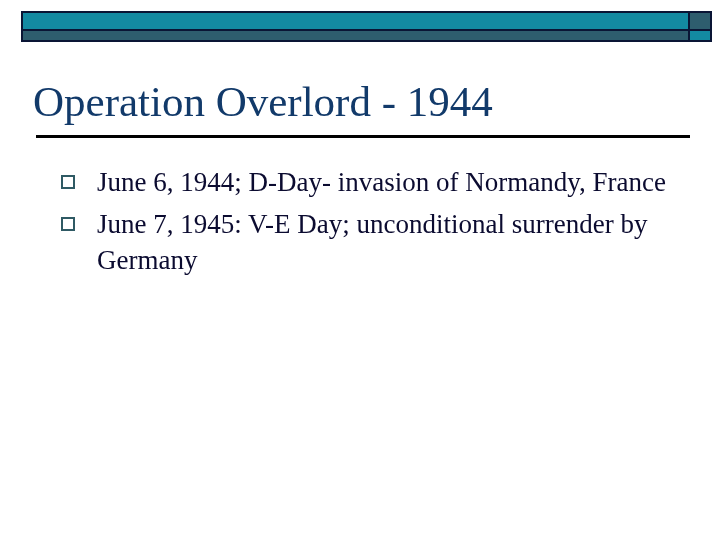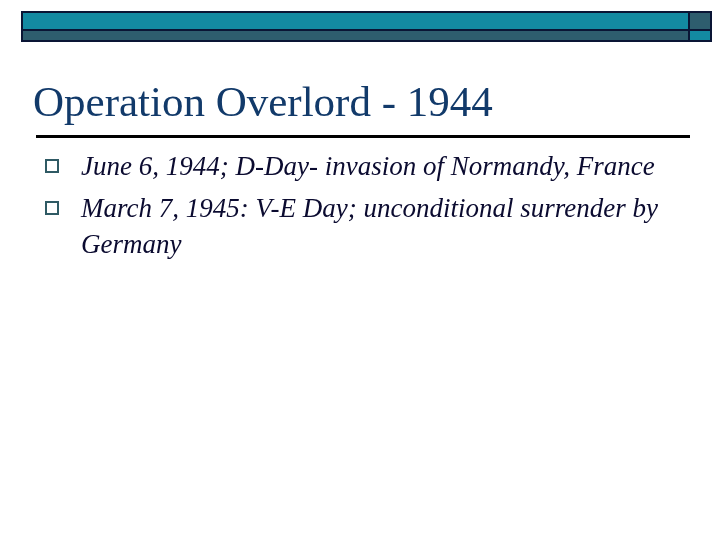--- a/index.html
+++ b/index.html
@@ -71,24 +71,23 @@
       width: 654px;
       height: 3px;
       background: #000000;
     }
     
     .bullets {
       position: absolute;
       left: 45px;
       top: 148px;
       width: 640px;
-      margin: 0;
+      margin: 16px;
       padding: 0;
       list-style: none;
-      font-style: italic;
     }
     .bullet {
       position: relative;
       padding-left: 36px;
       font-size: 27px;
       line-height: 36px;
       color: #0b0b30;
       margin-bottom: 6px;
     }
     .bullet-mark {
@@ -120,17 +119,17 @@
   <div class="title">Operation Overlord - 1944</div>
   <div class="title-rule"></div>
 
   <ul class="bullets">
     <li class="bullet">
       <span class="bullet-mark"></span>
       <span class="bullet-text">June 6, 1944; D-Day- invasion of Normandy, France</span>
     </li>
     <li class="bullet">
       <span class="bullet-mark"></span>
-      <span class="bullet-text">March 7, 1945: V-E Day; unconditional surrender by Germany</span>
+      <span class="bullet-text">June 7, 1945: V-E Day; unconditional surrender by Germany</span>
     </li>
   </ul>
 
 </div>
 
 </body></html>

